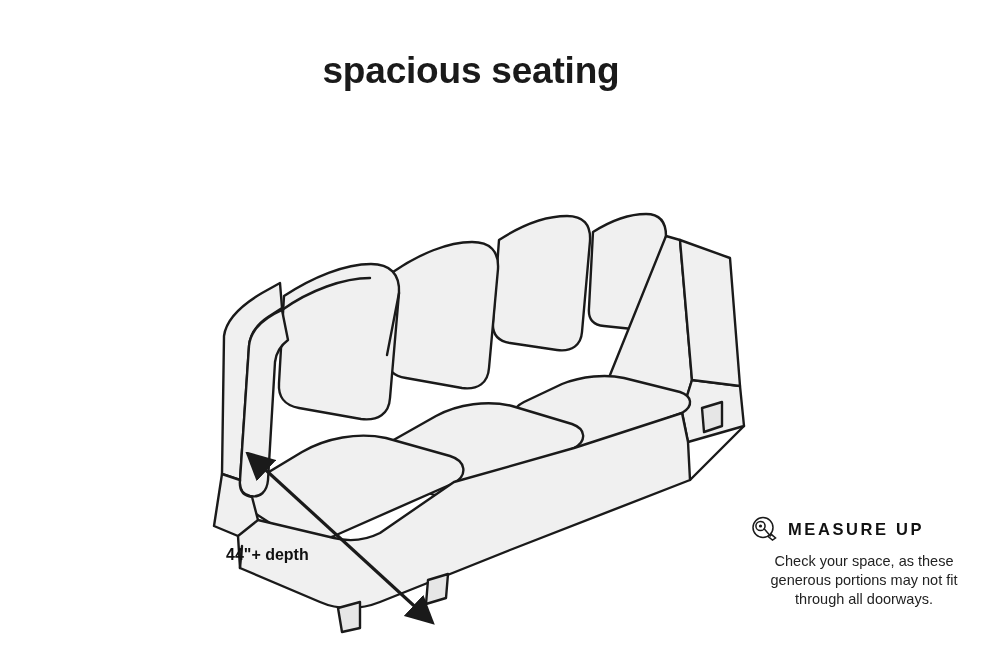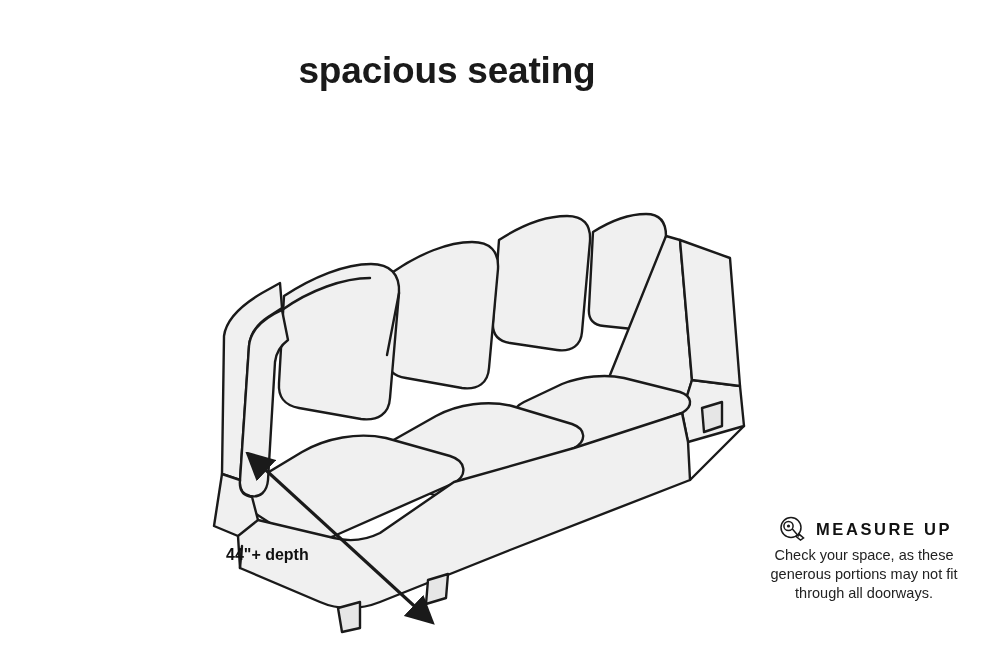--- a/index.html
+++ b/index.html
@@ -21,20 +21,21 @@
   #headline {
     position: absolute;
     top: 50px;
     left: 0;
     width: 894px;
     text-align: center;
     font-size: 37px;
     font-weight: bold;
     letter-spacing: -0.2px;
     color: #1a1a1a;
+    padding-left: 24px;
   }
   #subcopy {
     position: absolute;
     top: 117px;
     left: 88px;
     width: 830px;
     text-align: center;
     font-size: 17.5px;
     line-height: 25px;
     color: #222222;
@@ -49,32 +50,31 @@
   #measure-block {
     position: absolute;
     top: 512px;
     left: 748px;
     width: 232px;
     text-align: center;
   }
   #measure-head {
     display: flex;
     align-items: center;
-    justify-content: center;
     gap: 10px;
     height: 34px;
   }
   #measure-head .label {
     font-size: 16.5px;
     font-weight: bold;
     letter-spacing: 2.6px;
     color: #111111;
   }
   #measure-note {
-    margin-top: 0;
+    margin-top: 6px;
     font-size: 14.5px;
     line-height: 19px;
     color: #222222;
   }
   #depth-label {
     position: absolute;
     top: 546px;
     left: 226px;
     font-size: 16px;
     font-weight: bold;

